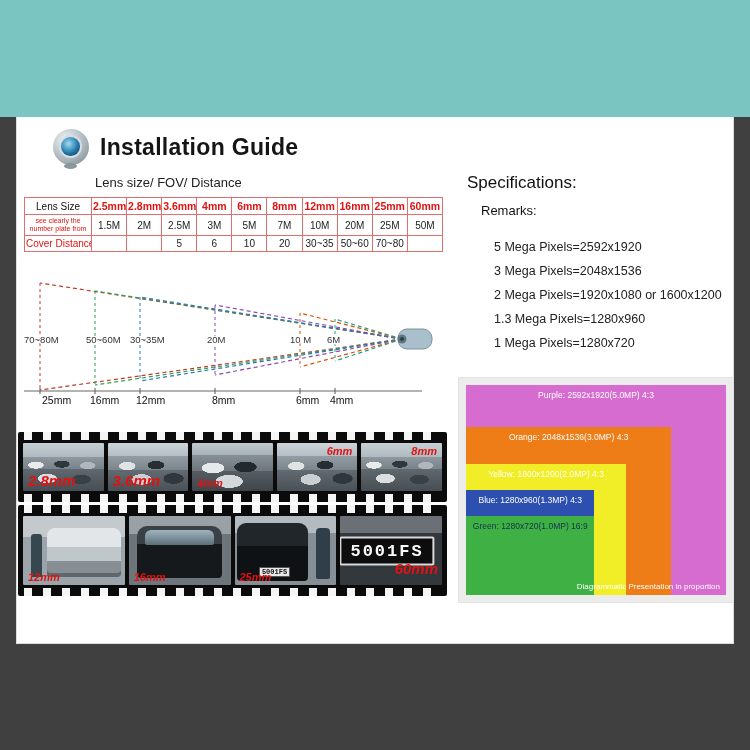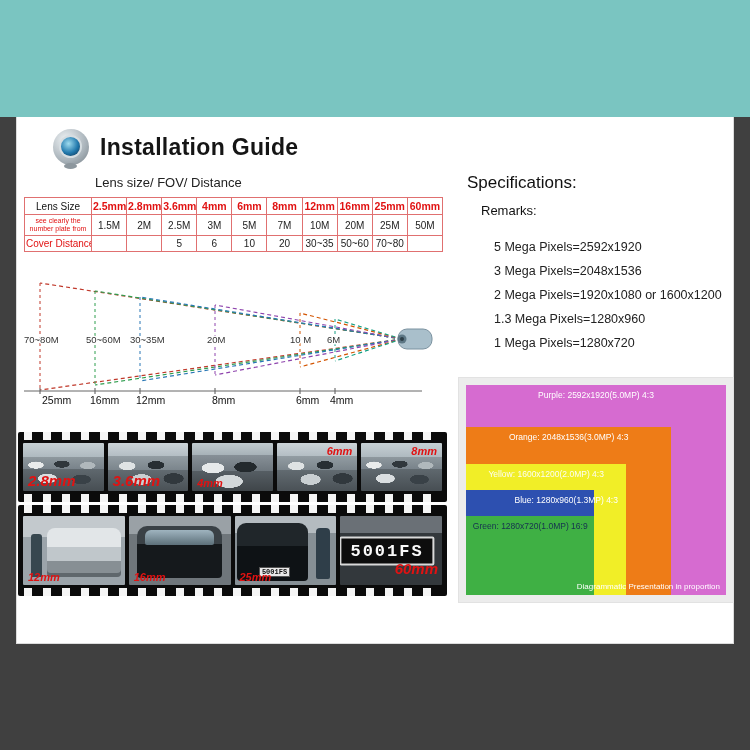--- a/index.html
+++ b/index.html
@@ -284,20 +284,20 @@
 
     <div class="res-outer">
       <div class="res-inner" style="background: rgb(214, 107, 208);">
         <div class="res-caption">Diagrammatic Presentation in proportion</div>
       <div class="res-label" style="color: rgb(255, 255, 255); width: 100%; top: calc(0% + 5px); text-align: center;">Purple: 2592x1920(5.0MP)  4:3</div>
           <div class="res-layer res-orange" style="width: 79%; height: 80%; background: rgb(238, 124, 23);"></div>
           <div class="res-label" style="color: rgb(255, 255, 255); width: 79%; top: calc(20% + 5px);">Orange: 2048x1536(3.0MP)  4:3</div>
           <div class="res-layer res-yellow" style="width: 61.7%; height: 62.5%; background: rgb(241, 238, 39);"></div>
           <div class="res-label" style="color: rgb(253, 253, 244); width: 61.7%; top: calc(37.5% + 5px);">Yellow: 1600x1200(2.0MP)  4:3</div>
           <div class="res-layer res-blue" style="width: 49.4%; height: 50%; background: rgb(45, 80, 176);"></div>
-          <div class="res-label" style="color: rgb(255, 255, 255); width: 49.4%; top: calc(50% + 5px); padding-left: 36px;">Blue: 1280x960(1.3MP)  4:3</div>
+          <div class="res-label" style="color: rgb(255, 255, 255); width: 49.4%; top: calc(50% + 5px);">Blue: 1280x960(1.3MP)  4:3</div>
           <div class="res-layer res-green" style="width: 49.4%; height: 37.5%; background: rgb(63, 176, 68);"></div>
           <div class="res-label" style="color: rgb(22, 50, 79); width: 49.4%; top: calc(62.5% + 5px);">Green: 1280x720(1.0MP)  16:9</div>
         </div>
     </div>
 
   </div>
 </div>
 
 </body></html>

